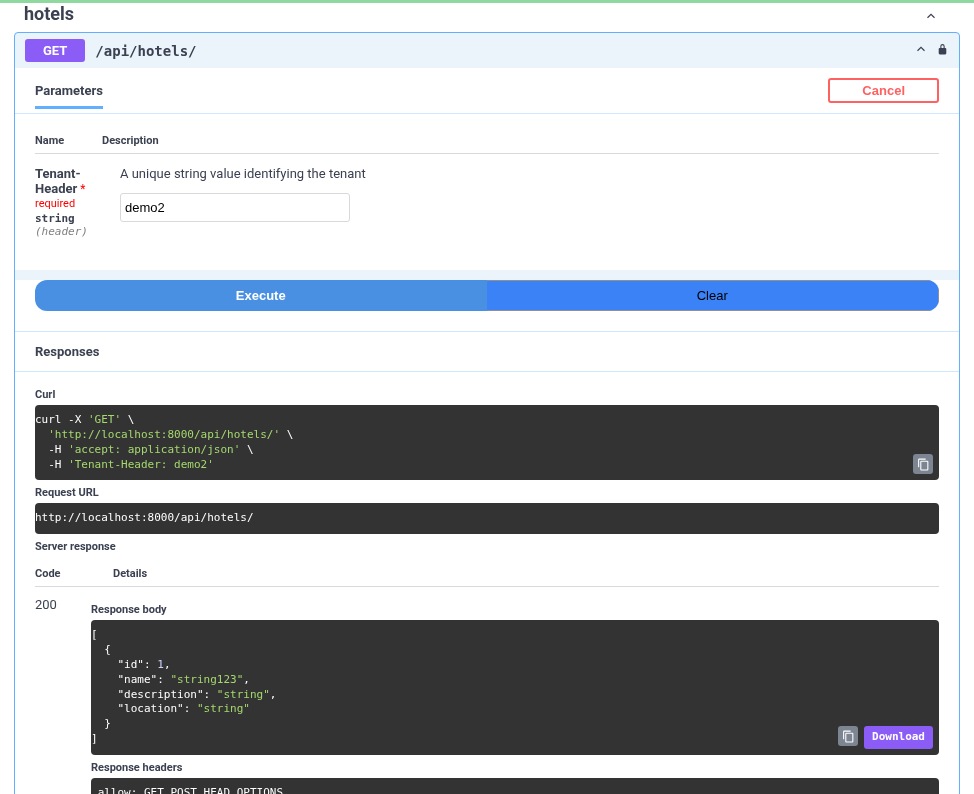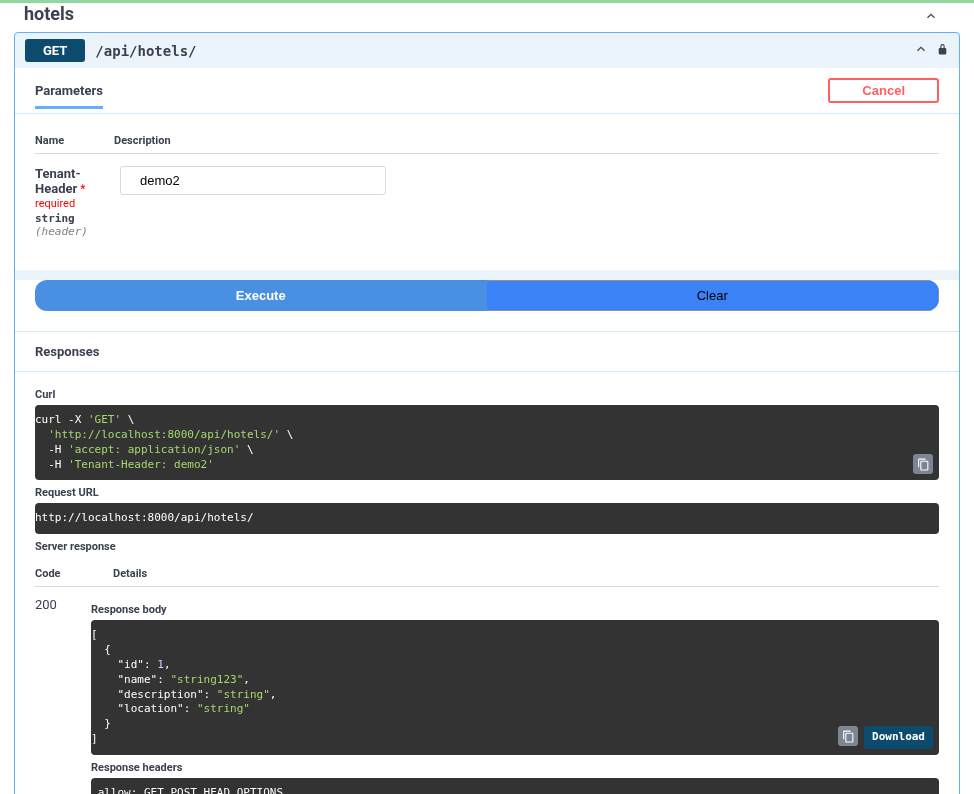--- a/index.html
+++ b/index.html
@@ -3,60 +3,60 @@
 <meta charset="utf-8">
 <style>
 * { box-sizing: border-box; margin: 0; padding: 0; }
 body { font-family: -apple-system, BlinkMacSystemFont, "Segoe UI", Roboto, sans-serif; font-size: 14px; color: #3b4151; background: #fff; }
 .top-bar { height: 3px; background: #8fd89f; }
 .section-title { font-size: 18px; font-weight: 700; padding: 0 24px 8px; position: relative; }
 .section-title .chev { position: absolute; right: 36px; top: 6px; font-size: 14px; }
 .container { padding: 0 14px; }
 .endpoint { border: 1px solid #61affe; border-radius: 4px; background: #ebf3fb; margin-bottom: 10px; }
 .endpoint-header { display: flex; align-items: center; padding: 6px 10px; position: relative; }
-.method-badge { background: #0c4a6e; color: #fff; font-weight: 700; font-size: 13px; padding: 4px 18px; border-radius: 3px; text-align: center; }
+.method-badge { background: #8b5cf6; color: #fff; font-weight: 700; font-size: 13px; padding: 4px 18px; border-radius: 3px; text-align: center; }
 .path { font-family: Consolas, monospace; font-weight: 700; margin-left: 10px; font-size: 14px; }
 .endpoint-header .right { margin-left: auto; display: flex; align-items: center; gap: 8px; }
 .endpoint-body { }
 .params-bar { display: flex; align-items: center; padding: 10px 20px; border-bottom: 1px solid rgba(97,175,254,0.3); background: #fff; }
 .params-title { font-weight: 700; font-size: 13px; border-bottom: 3px solid #61affe; padding-bottom: 8px; margin-bottom: -11px; }
 .cancel-btn { margin-left: auto; border: 2px solid #ff6060; color: #ff6060; background: #fff; padding: 3px 32px; font-size: 13px; font-weight: 700; border-radius: 3px; cursor: pointer; }
 .params-table { padding: 10px 20px 20px; background: #fff; }
 .pt-head { display: flex; font-size: 11px; font-weight: 700; padding: 10px 0 6px; border-bottom: 1px solid rgba(59,65,81,0.2); }
-.pt-head .c1 { width: 79px; }
+.pt-head .c1 { width: 67px; }
 .pt-row { display: flex; padding: 12px 0; }
 .pt-row .c1 { width: 85px; font-size: 12px; }
 .pt-row .c2 { flex: 1; }
 .param-name { font-weight: 700; font-size: 13px; }
 .param-req { color: #ff0000; font-size: 11px; font-weight: normal; }
 .param-req-star { color: #ff0000; }
 .param-type { font-family: Consolas, monospace; font-size: 11px; font-weight: 700; margin-top: 2px; }
 .param-in { font-family: Consolas, monospace; font-size: 11px; font-style: italic; color: #808080; }
 .param-desc { font-size: 13px; margin-bottom: 12px; }
-.param-input { border: 1px solid #d9d9d9; padding: 6px 19px; font-size: 13px; width: 266px; border-radius: 3px; }
+.param-input { border: 1px solid #d9d9d9; padding: 6px 4px; font-size: 13px; width: 230px; border-radius: 3px; }
 .action-row { padding: 0 20px 20px; background: #fff; }
 .action-btns { display: flex; border-radius: 12px; overflow: hidden; margin-top: 10px; }
 .btn-exec { flex: 1; background: #4990e2; color: #fff; border: none; padding: 7px; font-weight: 700; font-size: 13px; cursor: pointer; }
 .btn-clear { flex: 1; background: #3b82f6; border: 1px solid #909090; border-left: none; padding: 7px; font-weight: 400; font-size: 13px; cursor: pointer; }
 .resp-bar { padding: 12px 20px; font-weight: 700; font-size: 13px; border-top: 1px solid rgba(97,175,254,0.3); border-bottom: 1px solid rgba(97,175,254,0.3); background: #fff; }
 .resp-body { padding: 10px 20px 20px; background: #fff; }
 .sub-title { font-size: 11px; font-weight: 700; margin: 6px 0 4px; }
 .code-block { background: #333333; color: #fff; font-family: Consolas, monospace; font-size: 11px; padding: 8px 0; border-radius: 4px; position: relative; white-space: pre-wrap; word-break: break-all; line-height: 1.35; }
 .code-block .str { color: #a5d86e; }
 .code-block .num { color: #d0d0ff; }
 .copy-icon { position: absolute; right: 6px; bottom: 6px; width: 20px; height: 20px; background: #7d8492; border-radius: 3px; display: flex; align-items: center; justify-content: center; cursor: pointer; }
 .copy-icon svg { width: 13px; height: 13px; fill: #fff; }
 .resp-table-head { display: flex; font-size: 11px; font-weight: 700; padding: 8px 0 6px; border-bottom: 1px solid rgba(59,65,81,0.2); margin-top: 6px; gap: 22px; }
 .resp-table-head .c1 { width: 56px; }
 .resp-table-row { display: flex; padding: 10px 0; }
 .resp-table-row .c1 { width: 56px; font-size: 13px; }
 .resp-table-row .c2 { flex: 1; }
 .download-btn { position: absolute; right: 6px; bottom: 6px; display: flex; gap: 6px; }
 .download-btn .copy-icon { position: static; }
-.dl { background: #0c4a6e; color: #fff; font-size: 11px; font-weight: 700; padding: 4px 8px; border-radius: 3px; cursor: pointer; }
+.dl { background: #8b5cf6; color: #fff; font-size: 11px; font-weight: 700; padding: 4px 8px; border-radius: 3px; cursor: pointer; }
 .lock-icon svg { width: 13px; height: 13px; fill: #3b4151; }
 .chev-svg { width: 14px; height: 14px; stroke: #3b4151; fill: none; stroke-width: 2; }
 </style>
 </head>
 <body>
 
 <div class="top-bar"></div>
 
 <div class="section-title">
   <span>hotels</span>
@@ -95,20 +95,21 @@
           <div class="c1">
             <div>
               <span class="param-name">Tenant-Header</span>
               <span class="param-req-star">*</span>
               <span class="param-req">required</span>
             </div>
             <div class="param-type">string</div>
             <div class="param-in">(header)</div>
           </div>
           <div class="c2">
+            <div class="param-desc">A unique string value identifying the tenant</div>
             <input class="param-input" type="text" value="demo2" style="">
           </div>
         </div>
       </div>
 
       <div class="action-row">
         <div class="action-btns">
           <button class="btn-exec">Execute</button>
           <button class="btn-clear">Clear</button>
         </div>

